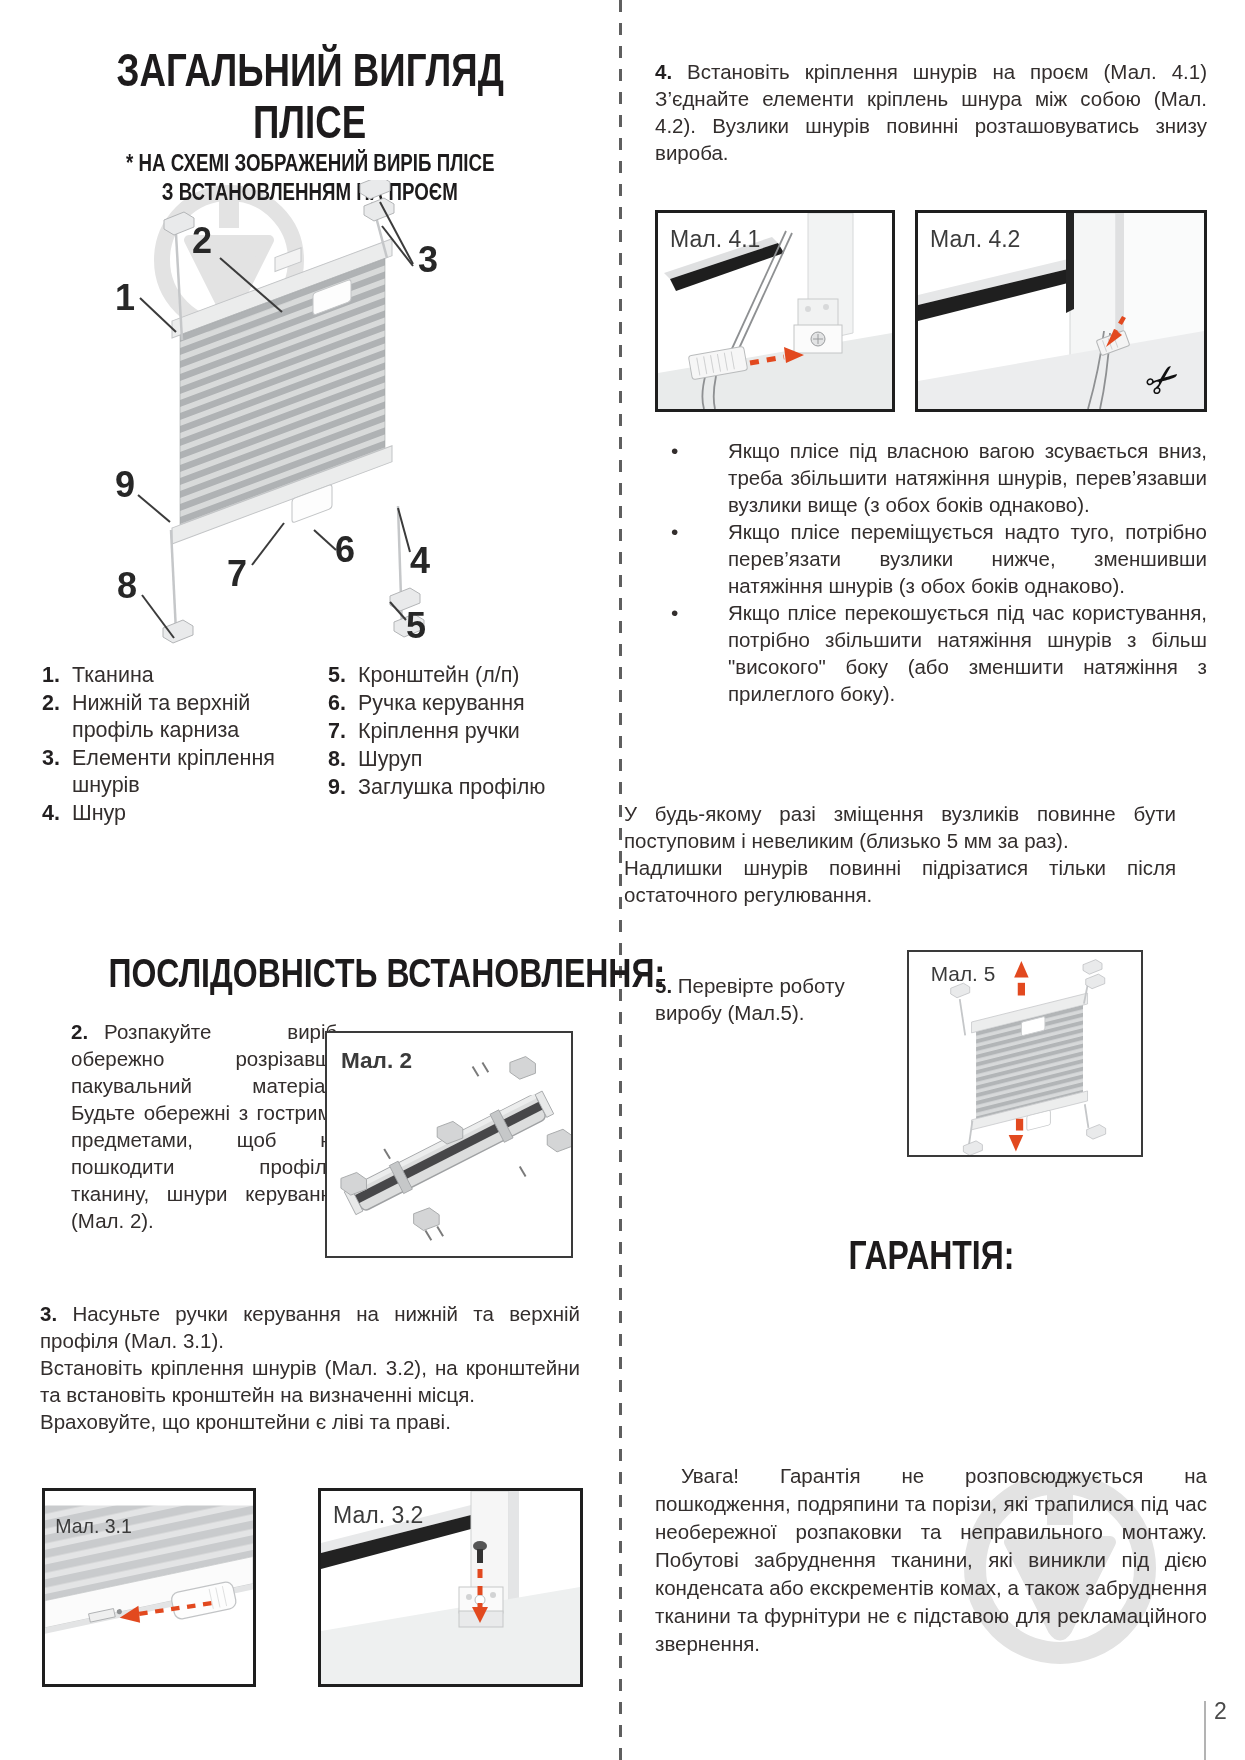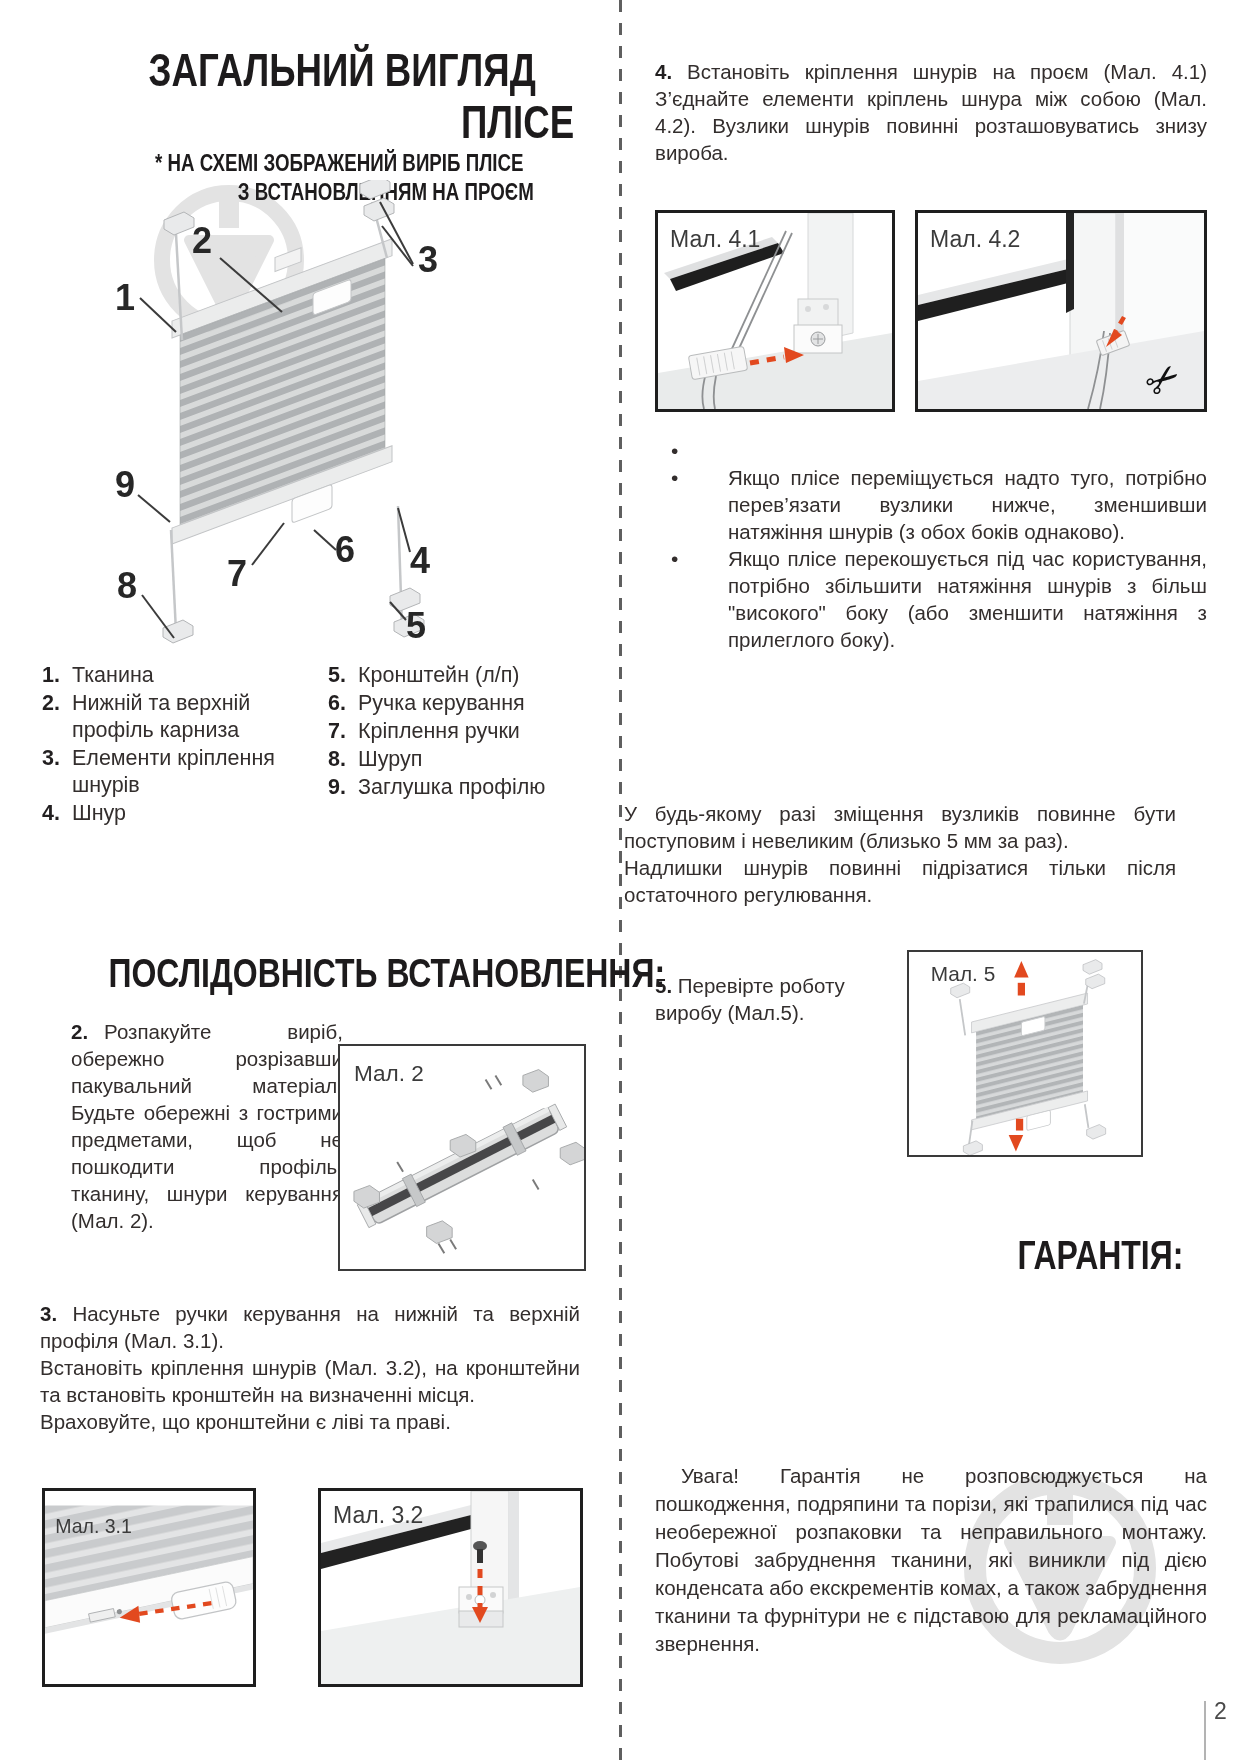--- a/index.html
+++ b/index.html
@@ -3,21 +3,21 @@
 <meta charset="utf-8">
 <style>
   html,body{margin:0;padding:0;background:#ffffff;}
   .page{position:relative;width:1245px;height:1760px;background:#fff;overflow:hidden;
         font-family:"Liberation Sans","DejaVu Sans",sans-serif;color:#332e2d;}
   .abs{position:absolute;}
   
   .divider{position:absolute;left:619px;top:0;width:3px;height:1760px;
            background:repeating-linear-gradient(to bottom,#5f5f5f 0 12px,transparent 12px 23px);}
   
-  .hwrap{text-align:right;}
+  .hwrap{text-align:center;}
   .cond{display:inline-block;white-space:nowrap;transform:scaleX(0.78);transform-origin:50% 50%;
         font-weight:bold;color:#1d1b1c;letter-spacing:0px;}
   .h-title{font-size:47px;line-height:52px;}
   .h-sub{font-size:24px;line-height:29px;}
   .h-sec{font-size:41px;line-height:46px;}
   
   .body-text{font-size:20.5px;line-height:27px;text-align:justify;}
   .body-text p{margin:0;}
   .stepnum{font-weight:bold;color:#221f20;}
   .num-gap{margin-right:16px;}
@@ -173,21 +173,21 @@
     </div>
 
     <div class="abs hwrap" style="left:30px;top:950px;width:560px;">
       <span class="cond h-sec">ПОСЛІДОВНІСТЬ ВСТАНОВЛЕННЯ:</span>
     </div>
 
     <div class="abs body-text" style="left:40px;top:1018px;width:272px;margin-left:31px;">
       <p><span class="stepnum num-gap">2.</span><span>Розпакуйте виріб, обережно розрізавши пакувальний матеріал. Будьте обережні з гострими предметами, щоб не пошкодити профіль, тканину, шнури керування (Мал. 2).</span></p>
     </div>
 
-    <figure class="figbox thin" style="left:322px;top:1028px;width:248px;height:227px;margin:16px;">
+    <figure class="figbox thin" style="left:322px;top:1028px;width:248px;height:227px;margin:3px;font-weight:bold;">
       <svg viewBox="0 0 248 227">
         <text class="figlabel" x="14" y="36">Мал. 2</text>
         <g transform="translate(124,122) rotate(-27)">
           <rect x="-105" y="-14" width="210" height="28" rx="6" fill="#dcdddd" stroke="#9fa1a3" stroke-width="1.5"></rect>
           <rect x="-105" y="-14" width="210" height="5" fill="#eceded"></rect>
           <rect x="-105" y="-5" width="210" height="9" fill="#474749"></rect>
           <rect x="-60" y="-16" width="10" height="32" fill="#c6c8c9" stroke="#9fa1a3" stroke-width="0.8"></rect>
           <rect x="55" y="-16" width="10" height="32" fill="#c6c8c9" stroke="#9fa1a3" stroke-width="0.8"></rect>
           <rect x="-113" y="-13" width="8" height="26" fill="#e8e9e9" stroke="#9fa1a3" stroke-width="0.8"></rect>
           <rect x="105" y="-13" width="8" height="26" fill="#e8e9e9" stroke="#9fa1a3" stroke-width="0.8"></rect>
@@ -337,20 +337,21 @@
           <polygon points="204,122 188,134 196,116" fill="#e2491f"></polygon>
         </g>
         <text x="230" y="186" font-size="40" fill="#111" transform="rotate(-38 238 172)">✂</text>
         <text class="figlabel" x="12" y="34">Мал. 4.2</text>
       </svg>
     </figure>
 
     <div class="abs body-text bullets" style="left:655px;top:437px;width:552px;">
       <div class="li">
         <span class="mark">•</span>
+        <p>Якщо плісе під власною вагою зсувається вниз, треба збільшити натяжіння шнурів, перев’язавши вузлики вище (з обох боків однаково).</p>
       </div>
       <div class="li">
         <span class="mark">•</span>
         <p>Якщо плісе переміщується надто туго, потрібно перев’язати вузлики нижче, зменшивши натяжіння шнурів (з обох боків однаково).</p>
       </div>
       <div class="li">
         <span class="mark">•</span>
         <p>Якщо плісе перекошується під час користування, потрібно збільшити натяжіння шнурів з більш "високого" боку (або зменшити натяжіння з прилеглого боку).</p>
       </div>
     </div>

